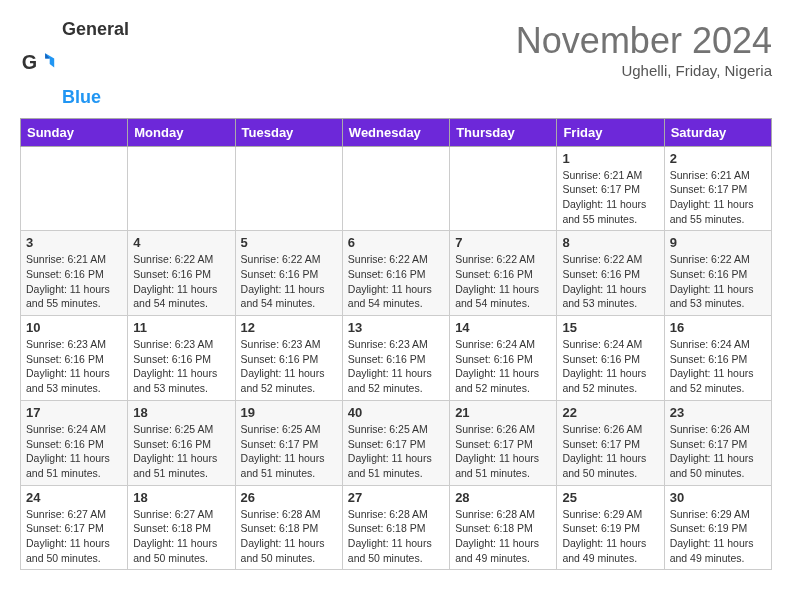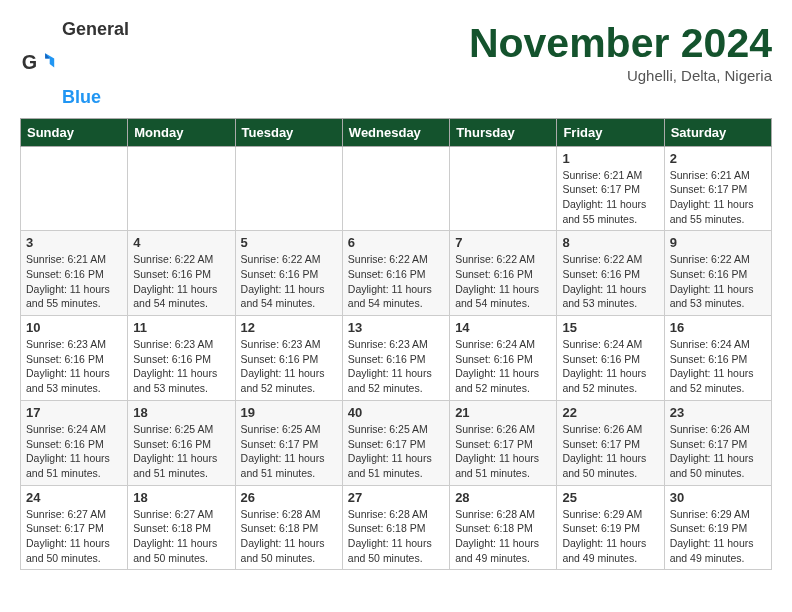--- a/index.html
+++ b/index.html
@@ -32,34 +32,34 @@
     .logo-text span:first-child { color: #333; }
     .logo-text span:last-child { color: #2196f3; margin-top: 21px; }
     .logo-icon {
       width: 36px;
       height: 36px;
     }
     .title-block {
       text-align: right;
     }
     .month-title {
-      font-size: 41px;
-      font-weight: bold;
-      color: #14532d;
+      font-size: 36px;
+      font-weight: normal;
+      color: #737373;
     }
     .location-subtitle {
       font-size: 15px;
       color: #555;
     }
     .calendar {
       width: 100%;
       border-collapse: collapse;
     }
     .calendar th {
-      background-color: #14532d;
+      background-color: #6d28d9;
       color: #fff;
       font-size: 13px;
       font-weight: bold;
       padding: 6px 6px;
       text-align: left;
       border: 1px solid #aaa;
     }
     .calendar td {
       vertical-align: top;
       border: 1px solid #ccc;
@@ -98,21 +98,21 @@
       <polygon points="28,8 38,14 38,24 33,20 33,14 28,14" fill="#2196f3"></polygon>
       <polygon points="28,8 33,14 28,14" fill="#1565c0"></polygon>
     </svg>
     <div class="logo-text">
       <span>General</span>
       <span>Blue</span>
     </div>
   </div>
   <div class="title-block">
     <div class="month-title">November 2024</div>
-    <div class="location-subtitle">Ughelli, Delta, Nigeria</div>
+    <div class="location-subtitle">Ughelli, Friday, Nigeria</div>
   </div>
 </div>
 
 <table class="calendar">
   <thead>
     <tr>
     <th>Sunday</th>
         <th>Monday</th>
         <th>Tuesday</th>
         <th>Wednesday</th>

